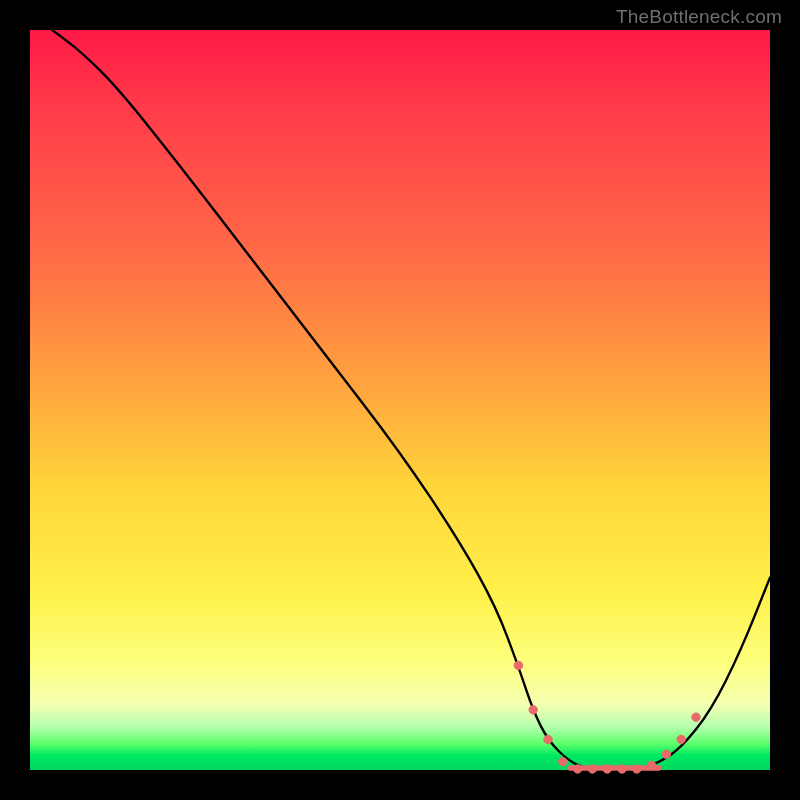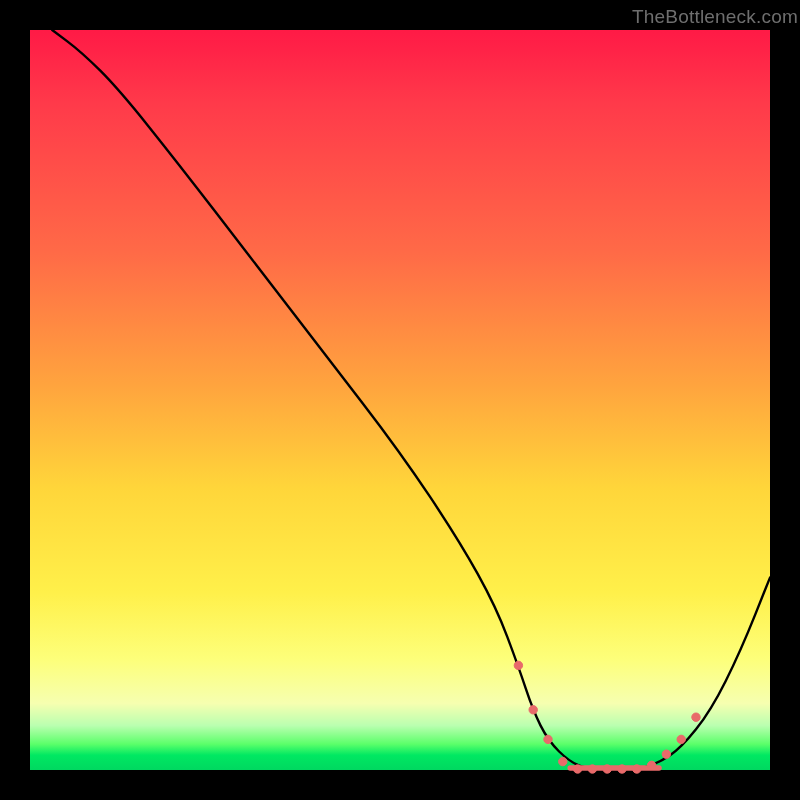--- a/index.html
+++ b/index.html
@@ -35,21 +35,21 @@
       #f6ffb0 91%,
       #baffb0 94%,
       #5bff6a 96.5%,
       #00e862 98%,
       #00d860 100%
     );
   }
   .watermark {
     position: absolute;
     top: 6px;
-    right: 2px;
+    right: 18px;
     color: #6e6e6e;
     font-size: 19px;
     letter-spacing: 0.2px;
     user-select: none;
   }
   svg.curve {
     position: absolute;
     left: 0;
     top: 0;
     width: 740px;

